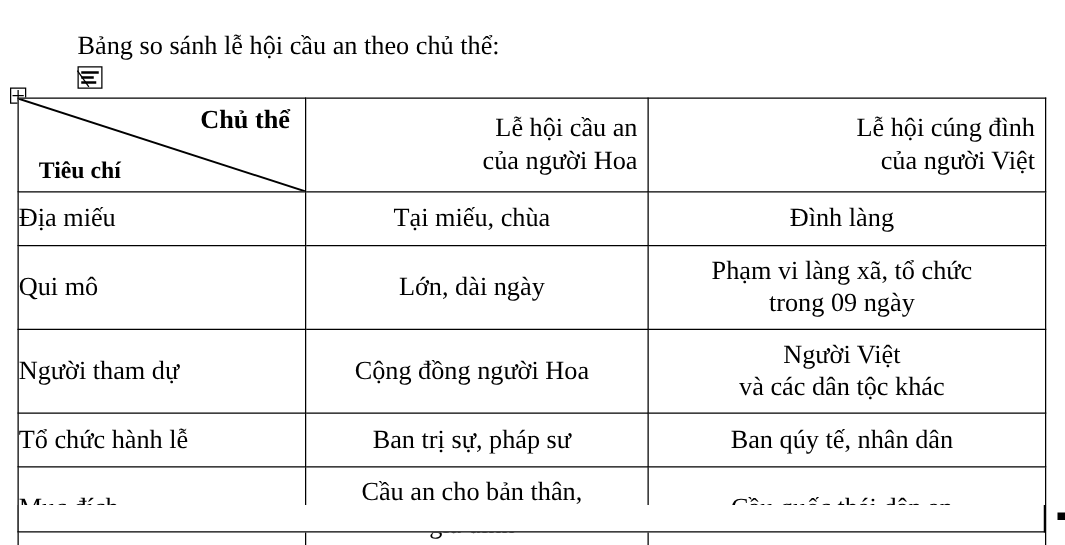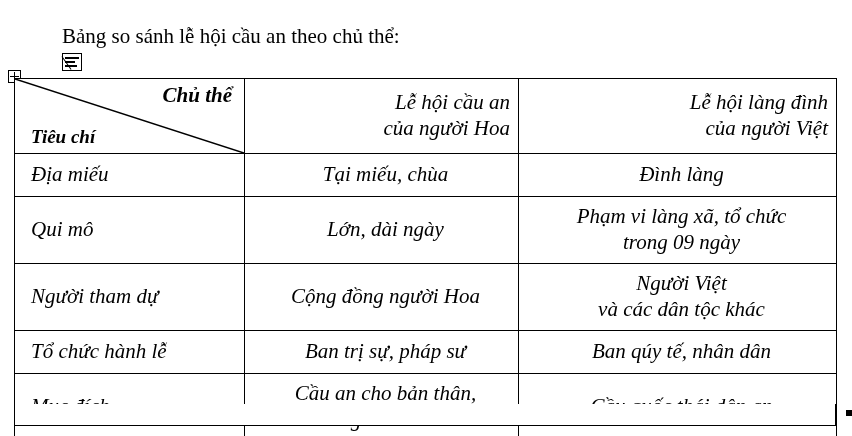--- a/index.html
+++ b/index.html
@@ -97,23 +97,22 @@
     width: 822px;
     border-collapse: collapse;
     table-layout: fixed;
     background: #ffffff;
   }
   table.cmp td, table.cmp th {
     border: 1px solid #000000;
     font-size: 21px;
     line-height: 26px;
     vertical-align: middle;
-    padding: 3px 8px 5px 16px;
+    padding: 3px 8px 5px 0;
     font-weight: normal;
-    font-style: italic;
   }
   col.c1 { width: 230px; }
   col.c2 { width: 274px; }
   col.c3 { width: 318px; }
 
   .hdr {
     text-align: right;
     font-weight: bold;
     height: 66px;
   }
@@ -204,21 +203,21 @@
             <line x1="0" y1="0" x2="230" y2="66" stroke="#000" stroke-width="1.4"></line>
           </svg>
           <span class="tr-label">Chủ thể</span>
           <span class="bl-label">Tiêu chí</span>
         </td>
         <td class="hdr">
           <span class="hdr-line">Lễ hội cầu an</span>
           <span class="hdr-line">của người Hoa</span>
         </td>
         <td class="hdr">
-          <span class="hdr-line">Lễ hội làng đình</span>
+          <span class="hdr-line">Lễ hội cúng đình</span>
           <span class="hdr-line">của người Việt</span>
         </td>
       </tr>
 
       <tr>
         <td class="body-cell">Địa miếu</td>
         <td class="body-cell">
           <span class="ln">Tại miếu, chùa</span>
         </td>
         <td class="body-cell">

